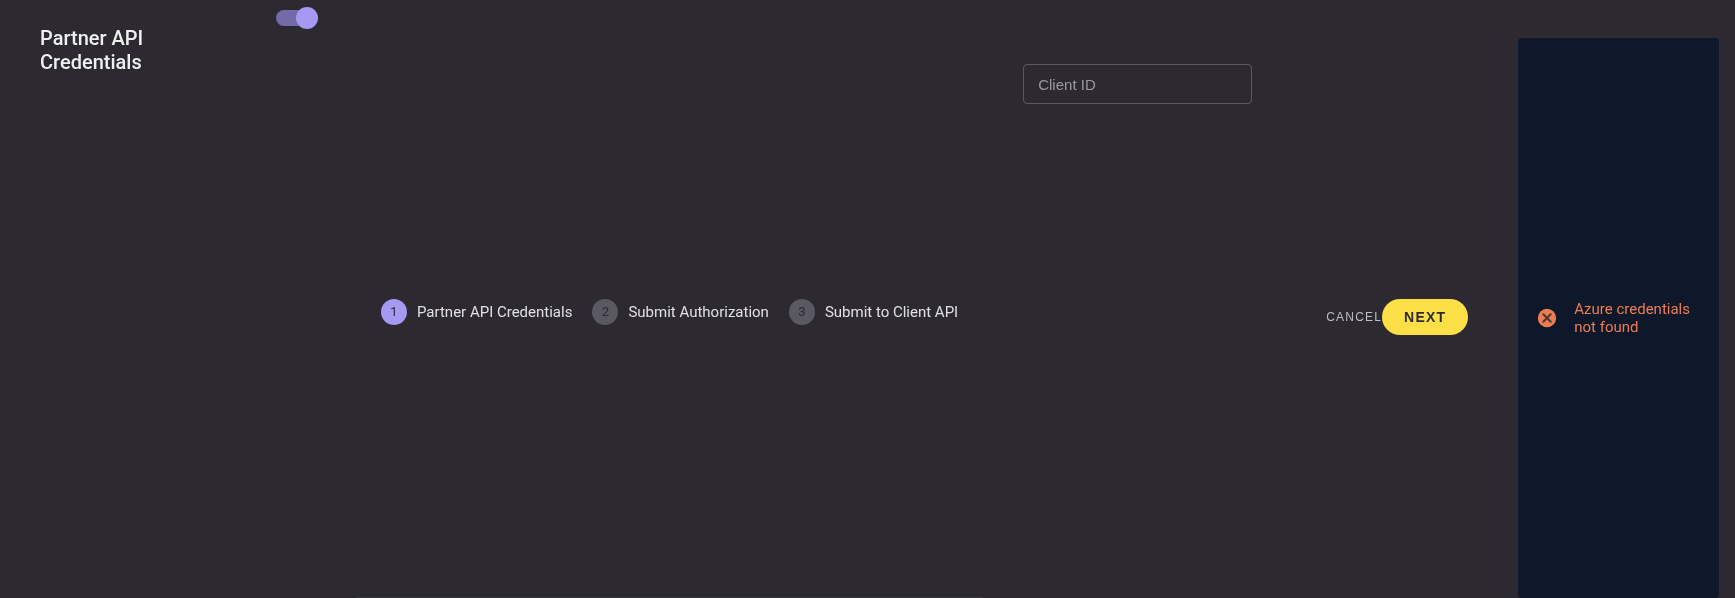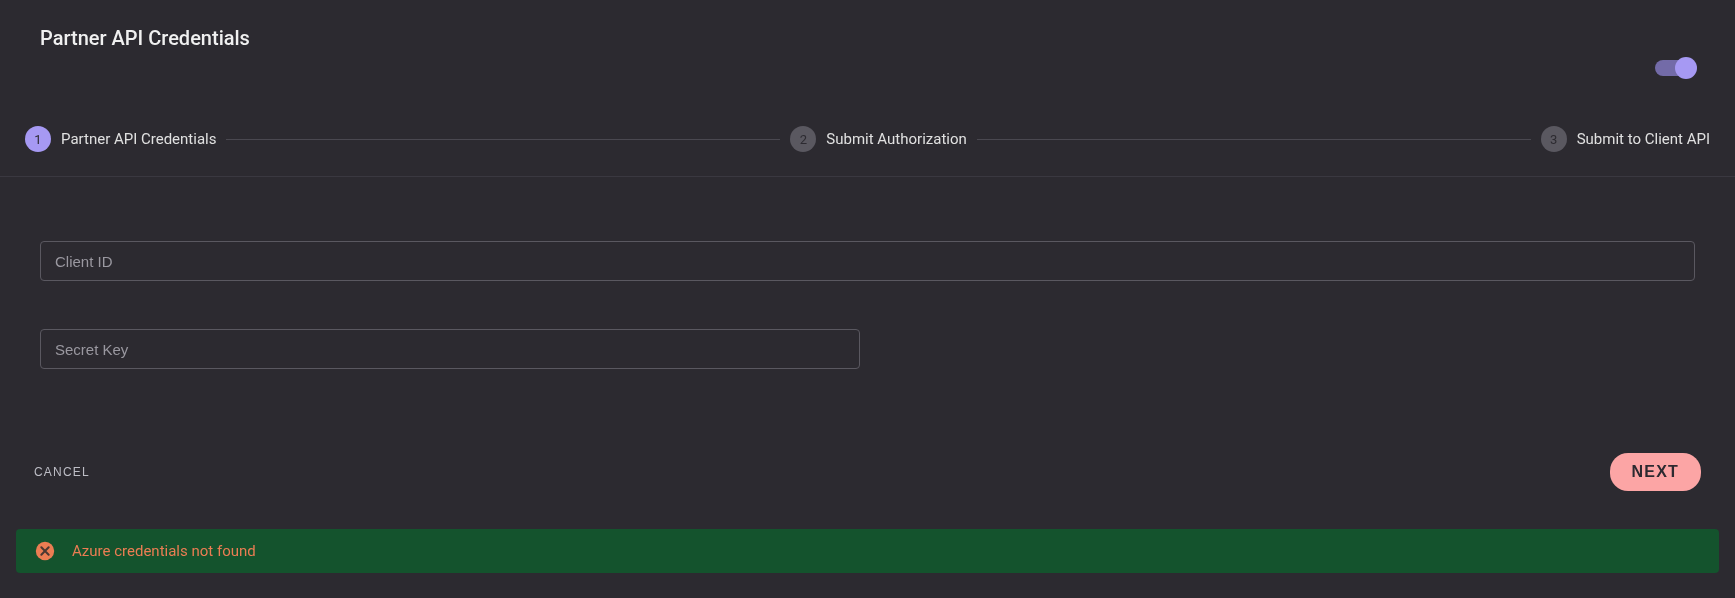--- a/index.html
+++ b/index.html
@@ -10,21 +10,21 @@
     body {
       font-family: -apple-system, BlinkMacSystemFont, "Segoe UI", Roboto, Helvetica, Arial, sans-serif;
       background: #2c2a30;
       color: #e0e0e0;
       width: 1735px;
       height: 598px;
       overflow: hidden;
     }
     .page {
       display: flex;
-      flex-direction: column;
+      flex-direction: row;
       height: 100%;
     }
     .header {
       padding: 26px 40px 0 40px;
     }
     .header-title {
       font-size: 20px;
       font-weight: 500;
       color: #f0f0f0;
     }
@@ -89,21 +89,21 @@
       height: 1px;
       background: #4a4850;
       margin: 0 10px;
     }
     .form-area {
       padding: 64px 40px 0 40px;
     }
     .form-row {
       display: flex;
       gap: 16px;
-      margin-bottom: 48px;
+      margin-bottom: 28px;
     }
     .input-field {
       flex: 1;
       height: 40px;
       background: transparent;
       border: 1px solid #5a5860;
       border-radius: 4px;
       color: #e0e0e0;
       font-size: 15px;
       padding: 0 14px;
@@ -125,33 +125,33 @@
       background: transparent;
       border: none;
       color: #bdbdc5;
       font-size: 12px;
       font-weight: 500;
       letter-spacing: 1.2px;
       cursor: pointer;
       padding: 8px 0;
     }
     .next-btn {
-      background: #fca5a5;
+      background: #fde047;
       border: none;
       color: #2c2a30;
-      font-size: 16px;
+      font-size: 14px;
       font-weight: 600;
       letter-spacing: 1.2px;
       border-radius: 18px;
       padding: 10px 22px;
       cursor: pointer;
     }
     .alert {
       margin: 38px 16px 0 16px;
-      background: #14532d;
+      background: #0f172a;
       border-radius: 4px;
       display: flex;
       align-items: center;
       gap: 16px;
       padding: 11px 18px;
     }
     .alert-icon {
       flex-shrink: 0;
     }
     .alert-icon svg {
@@ -190,23 +190,20 @@
     <div class="step-connector"></div>
     <div class="step">
       <div class="step-circle inactive">3</div>
       <div class="step-label">Submit to Client API</div>
     </div>
   </div>
 
   <div class="form-area">
     <div class="form-row">
       <input class="input-field" type="text" placeholder="Client ID" style="">
-    </div>
-    <div class="form-row half">
-      <input class="input-field" type="text" placeholder="Secret Key" style="">
     </div>
   </div>
 
   <div class="actions">
     <button class="cancel-btn">CANCEL</button>
     <button class="next-btn">NEXT</button>
   </div>
 
   <div class="alert">
     <span class="alert-icon">

